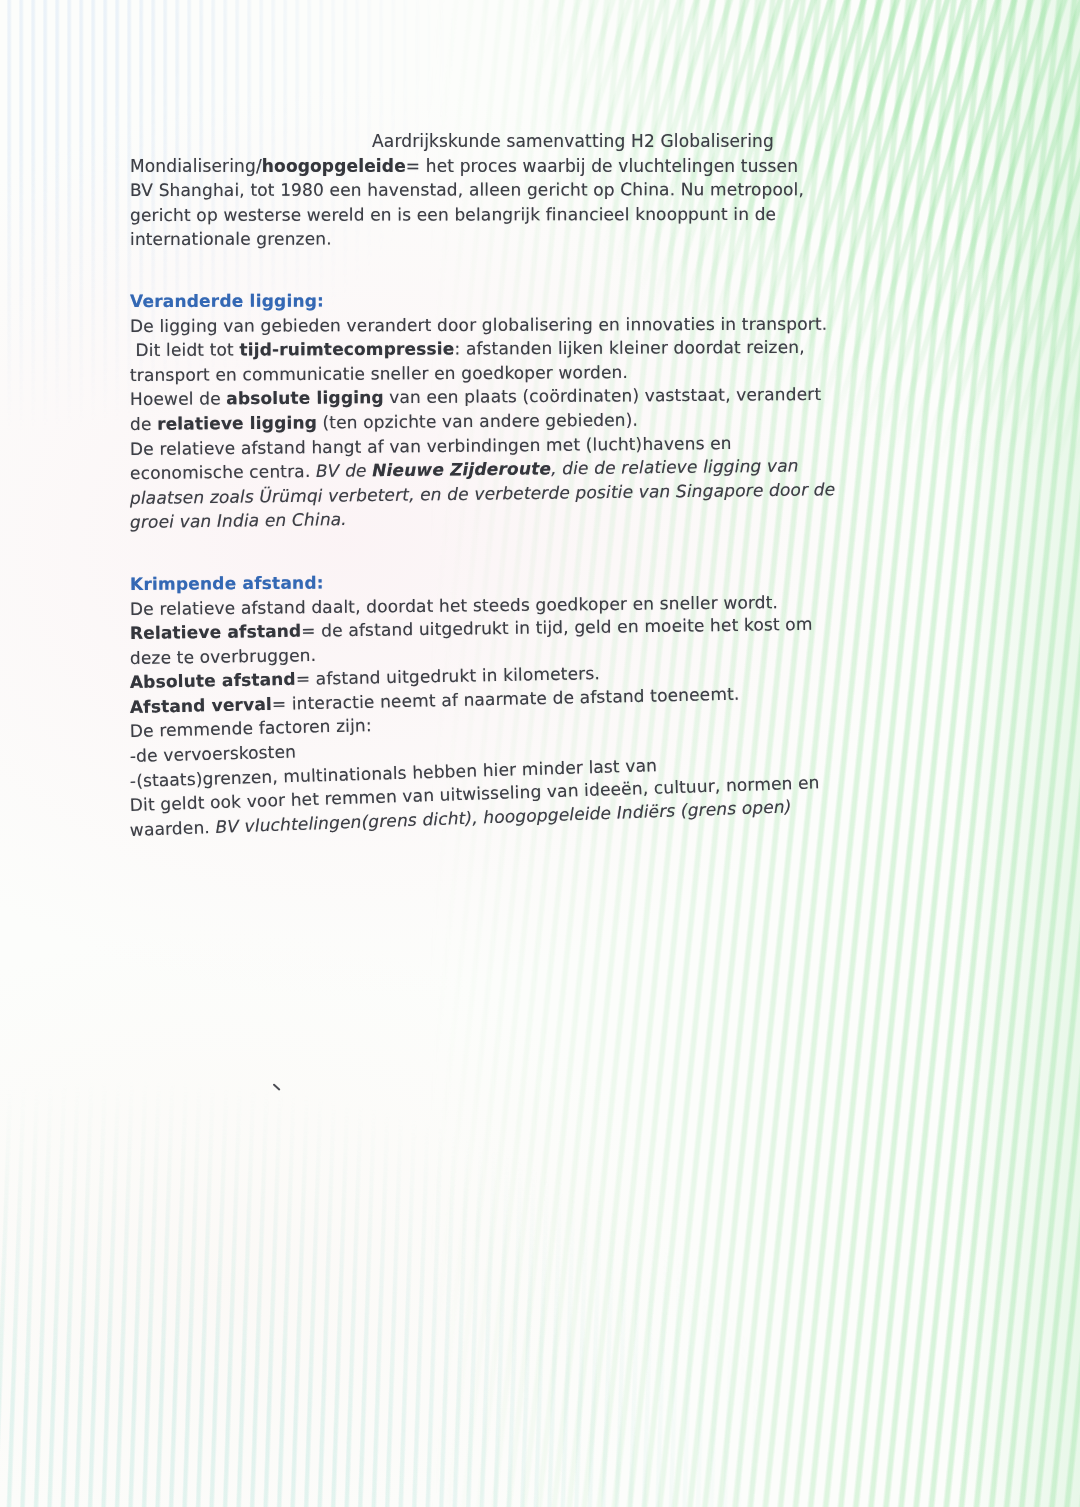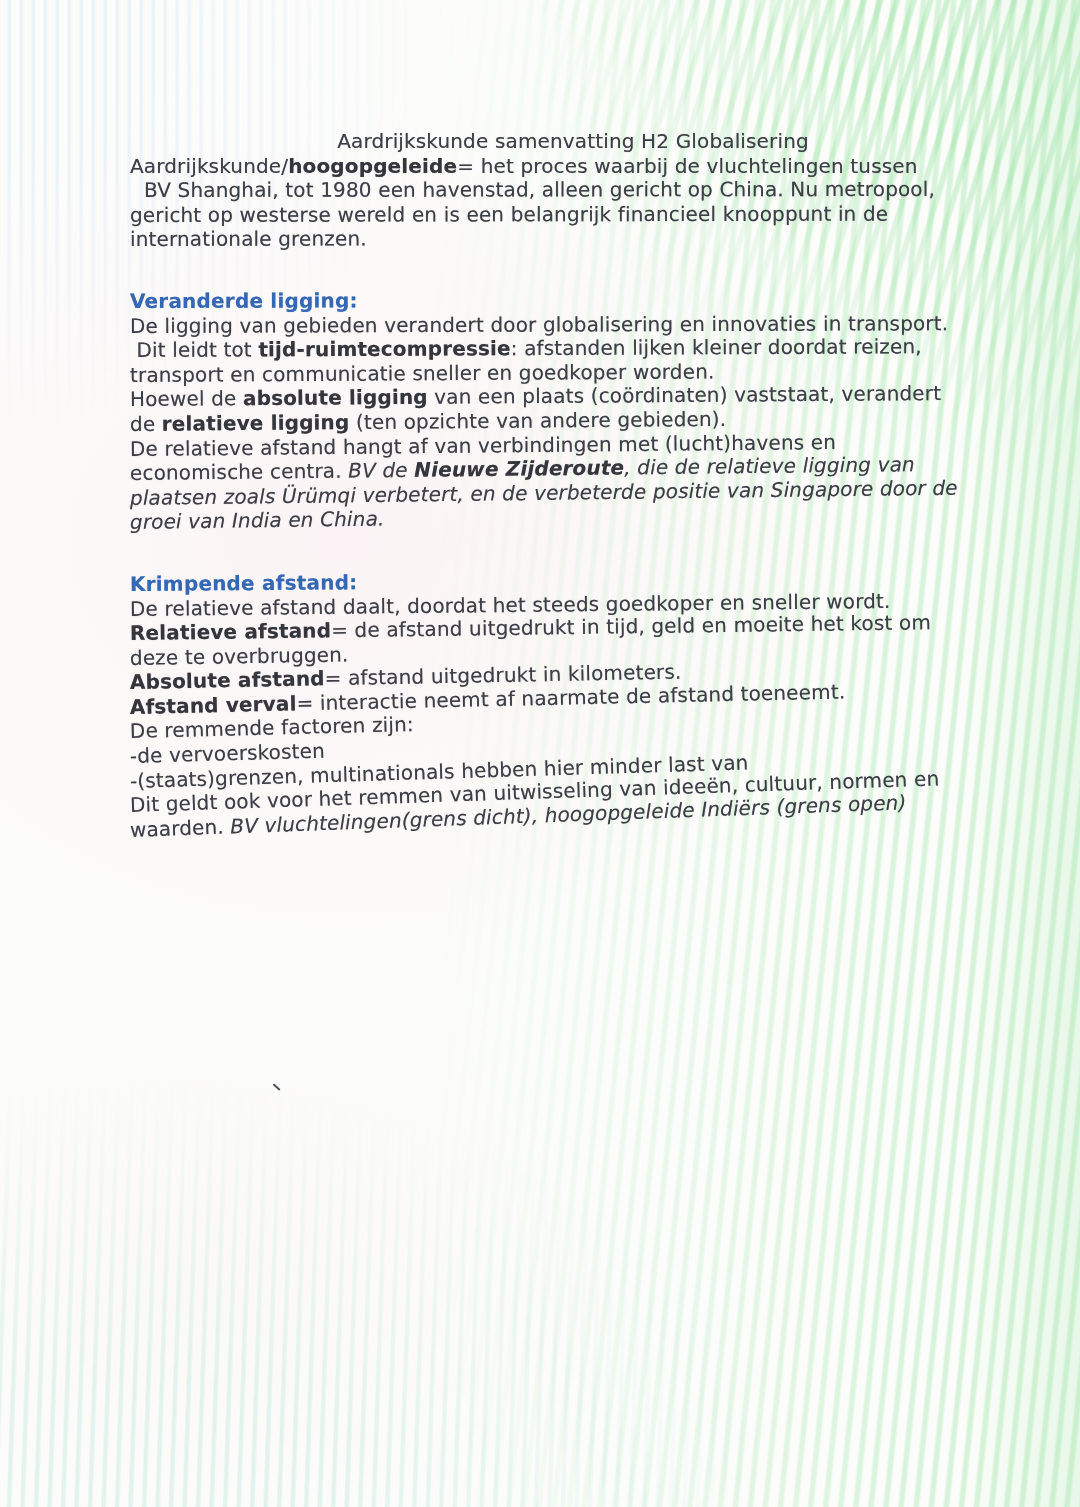--- a/index.html
+++ b/index.html
@@ -76,21 +76,21 @@
     background: #4b4c54;
     border-radius: 1.5px;
     transform: rotate(42deg);
   }
 
   .doc {
     position: absolute;
     left: 130px; top: 129px;
     width: 862px;
     color: var(--body, #3d3f46);
-    font-size: 20px;
+    font-size: 17px;
     letter-spacing: 0.15px;
     text-shadow: 0 0 0.7px rgba(62,64,72,0.5);
   }
 
   .title-block { text-align: center; padding-left: 24px; }
 
   .line {
     white-space: pre;
     line-height: 24.6px;
     transform-origin: 0 60%;
@@ -120,22 +120,22 @@
   <div class="bg stripes-topleft"></div>
   <div class="bg edge-wash"></div>
   <div class="ink-speck"></div>
 
   <div class="doc">
     <div class="title-block">
       <div class="line">Aardrijkskunde samenvatting H2 Globalisering</div>
     </div>
     <div id="sections">
         <div class="section">
-          <div class="line" style="transform: rotate(-0.025deg);"><span>Aardrijkskunde/</span><b>hoogopgeleide</b><span>= het proces waarbij de vluchtelingen tussen</span></div>
-          <div class="line" style="transform: rotate(-0.075deg); margin-left: 14px;"><span>BV Shanghai, tot 1980 een havenstad, alleen gericht op China. Nu metropool,</span></div>
+          <div class="line" style="transform: rotate(-0.025deg);"><span>Mondialisering/</span><b>hoogopgeleide</b><span>= het proces waarbij de vluchtelingen tussen</span></div>
+          <div class="line" style="transform: rotate(-0.075deg);"><span>BV Shanghai, tot 1980 een havenstad, alleen gericht op China. Nu metropool,</span></div>
           <div class="line" style="transform: rotate(-0.1deg);"><span>gericht op westerse wereld en is een belangrijk financieel knooppunt in de</span></div>
           <div class="line" style="transform: rotate(-0.125deg);"><span>internationale grenzen.</span></div>
         </div>
         <div class="section">
           <div class="line heading" style="transform: rotate(-0.12deg);">Veranderde ligging:</div>
           <div class="line" style="transform: rotate(-0.195deg);"><span>De ligging van gebieden verandert door globalisering en innovaties in transport.</span></div>
           <div class="line" style="transform: rotate(-0.27deg);"><span> Dit leidt tot </span><b>tijd-ruimtecompressie</b><span>: afstanden lijken kleiner doordat reizen,</span></div>
           <div class="line" style="transform: rotate(-0.345deg);"><span>transport en communicatie sneller en goedkoper worden.</span></div>
           <div class="line" style="transform: rotate(-0.42deg);"><span>Hoewel de </span><b>absolute ligging</b><span> van een plaats (coördinaten) vaststaat, verandert</span></div>
           <div class="line" style="transform: rotate(-0.495deg);"><span>de </span><b>relatieve ligging</b><span> (ten opzichte van andere gebieden).</span></div>

